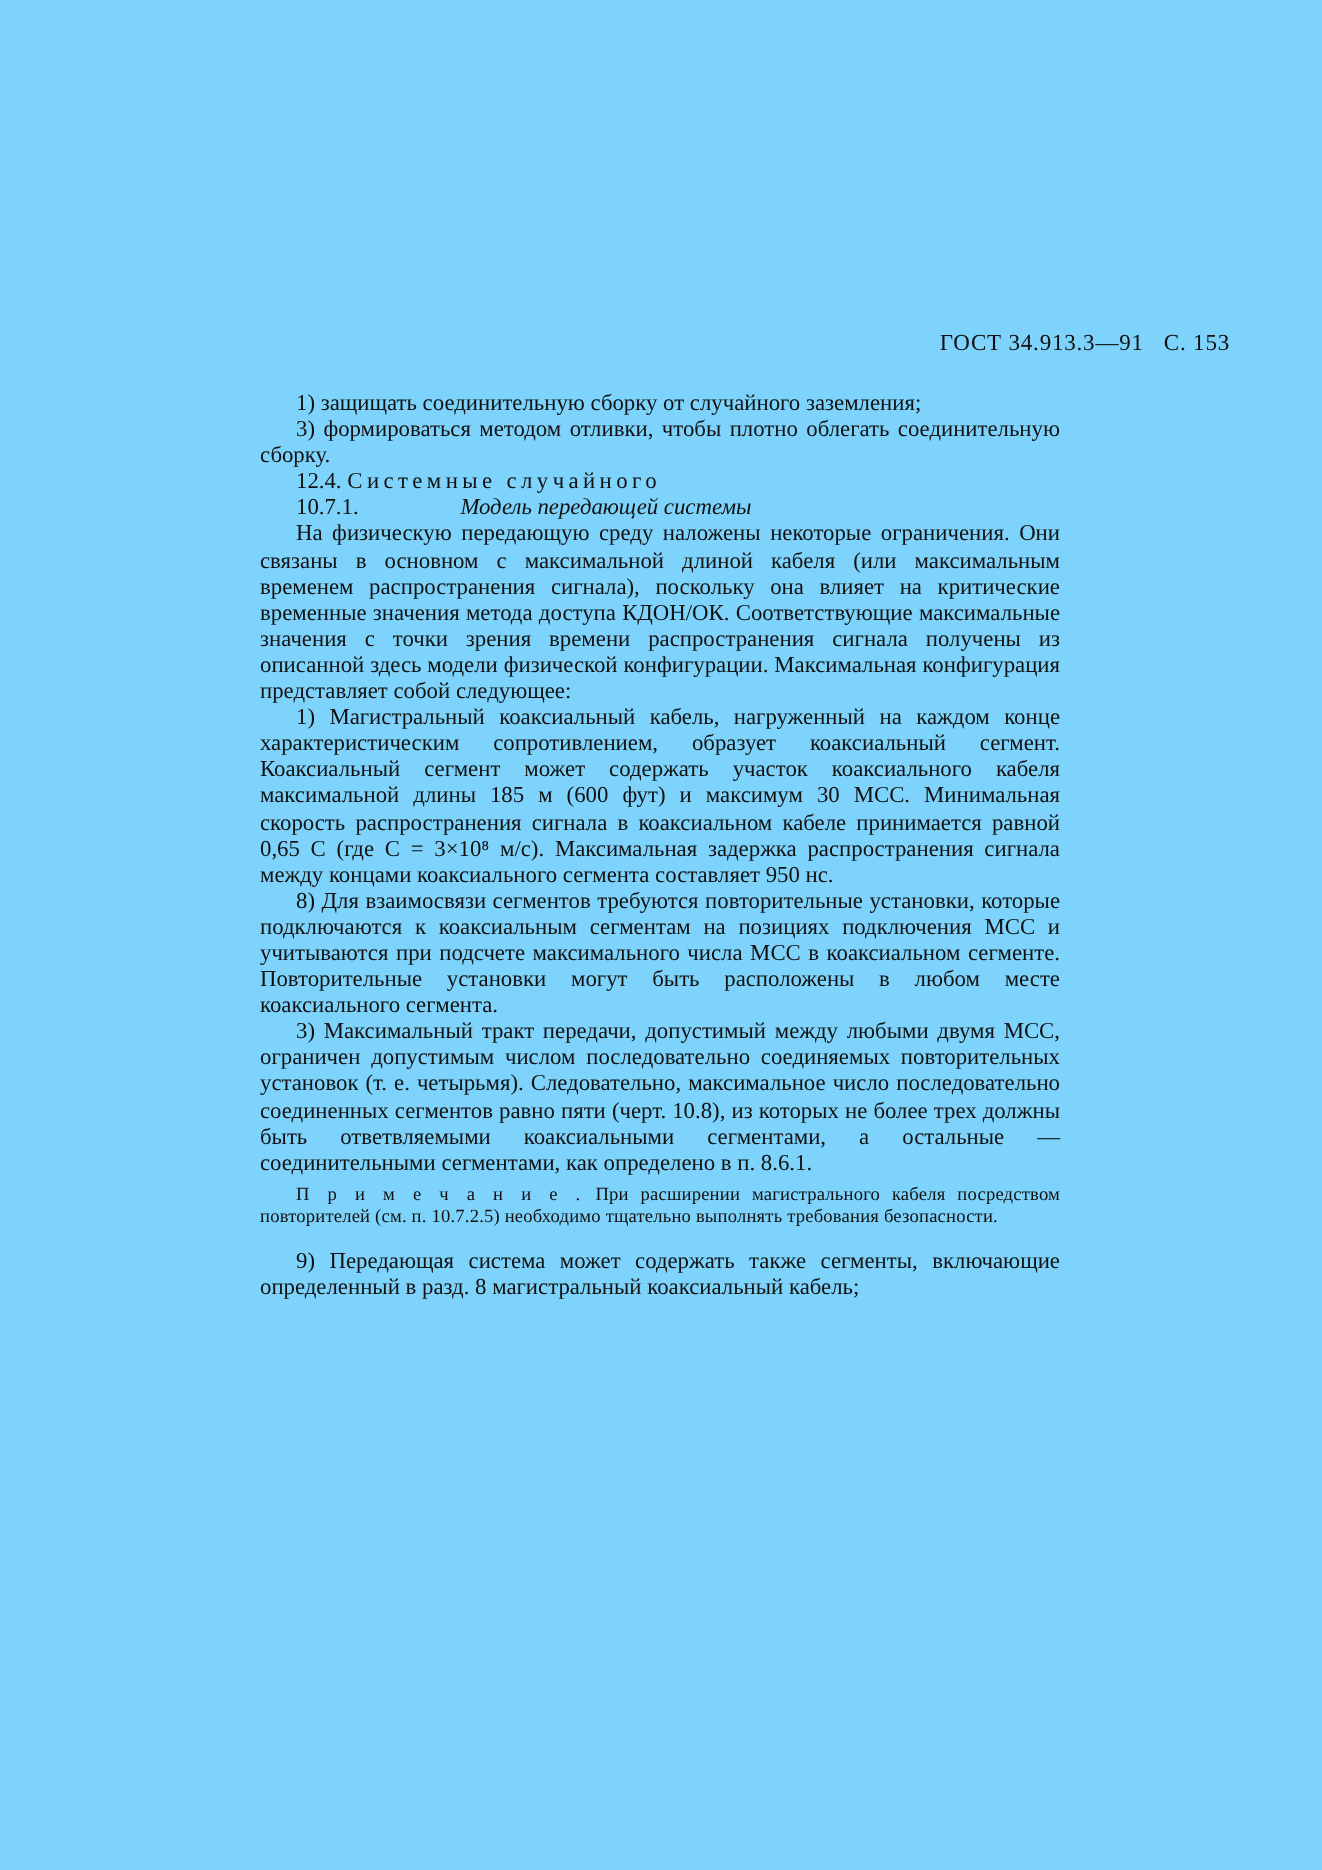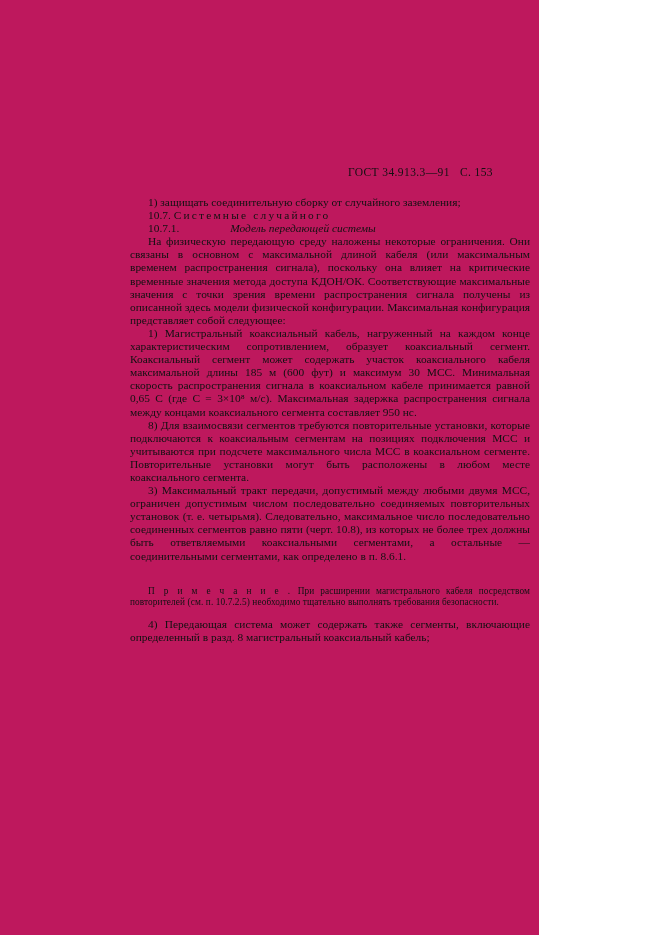--- a/index.html
+++ b/index.html
@@ -11,23 +11,23 @@
     width: 661px;
     height: 935px;
     position: relative;
     font-family: "Liberation Serif", serif;
     color: #111;
     overflow: hidden;
   }
   .page {
     position: absolute;
     left: 0; top: 0;
-    width: 539px;
+    width: 661px;
     height: 935px;
-    background: #be185d;
+    background: #7dd3fc;
   }
   .header {
     position: absolute;
     top: 166px;
     right: 46px;
     font-family: "Liberation Serif", serif;
     font-size: 11.5px;
     letter-spacing: 0.4px;
     white-space: nowrap;
   }
@@ -55,57 +55,58 @@
   }
   .italic {
     font-style: italic;
     margin-left: 48px;
   }
   .note {
     font-size: 9.3px;
     line-height: 11.6px;
     text-indent: 18px;
     letter-spacing: 0.1px;
-    margin-top: 23px;
+    margin-top: 4px;
   }
   .note .lead {
     letter-spacing: 1.6px;
   }
   .gap-lg { margin-top: 9px; }
 </style>
 </head>
 <body>
 
 <div class="page">
 
   <div class="header">
     <span>ГОСТ 34.913.3—91</span><span class="sep"></span><span>С.</span>&nbsp;<span>153</span>
   </div>
 
   <div class="content">
 
     <p>1) защищать соединительную сборку от случайного заземления;</p>
+    <p>3) формироваться методом отливки, чтобы плотно облегать соединительную сборку.</p>
 
     <p>
-      <span>10.7.</span>
+      <span>12.4.</span>
       <span class="sect-spaced">Системные случайного</span>
     </p>
 
     <p>
       <span>10.7.1.</span>
       <span class="italic">Модель передающей системы</span>
     </p>
 
     <p>На физическую передающую среду наложены некоторые ограничения. Они связаны в основном с максимальной длиной кабеля (или максимальным временем распространения сигнала), поскольку она влияет на критические временные значения метода доступа КДОН/ОК. Соответствующие максимальные значения с точки зрения времени распространения сигнала получены из описанной здесь модели физической конфигурации. Максимальная конфигурация представляет собой следующее:</p>
 
     <p>1) Магистральный коаксиальный кабель, нагруженный на каждом конце характеристическим сопротивлением, образует коаксиальный сегмент. Коаксиальный сегмент может содержать участок коаксиального кабеля максимальной длины 185 м (600 фут) и максимум 30 МСС. Минимальная скорость распространения сигнала в коаксиальном кабеле принимается равной 0,65 C (где C = 3×10⁸ м/с). Максимальная задержка распространения сигнала между концами коаксиального сегмента составляет 950 нс.</p>
     <p>8) Для взаимосвязи сегментов требуются повторительные установки, которые подключаются к коаксиальным сегментам на позициях подключения МСС и учитываются при подсчете максимального числа МСС в коаксиальном сегменте. Повторительные установки могут быть расположены в любом месте коаксиального сегмента.</p>
     <p>3) Максимальный тракт передачи, допустимый между любыми двумя МСС, ограничен допустимым числом последовательно соединяемых повторительных установок (т. е. четырьмя). Следовательно, максимальное число последовательно соединенных сегментов равно пяти (черт. 10.8), из которых не более трех должны быть ответвляемыми коаксиальными сегментами, а остальные — соединительными сегментами, как определено в п. 8.6.1.</p>
 
     <p class="note">
       <span class="lead">П р и м е ч а н и е .</span>
       <span>При расширении магистрального кабеля посредством повторителей (см. п. 10.7.2.5) необходимо тщательно выполнять требования безопасности.</span>
     </p>
 
-    <p class="gap-lg">4) Передающая система может содержать также сегменты, включающие определенный в разд. 8 магистральный коаксиальный кабель;</p>
+    <p class="gap-lg">9) Передающая система может содержать также сегменты, включающие определенный в разд. 8 магистральный коаксиальный кабель;</p>
 
   </div>
 </div>
 
 </body></html>

